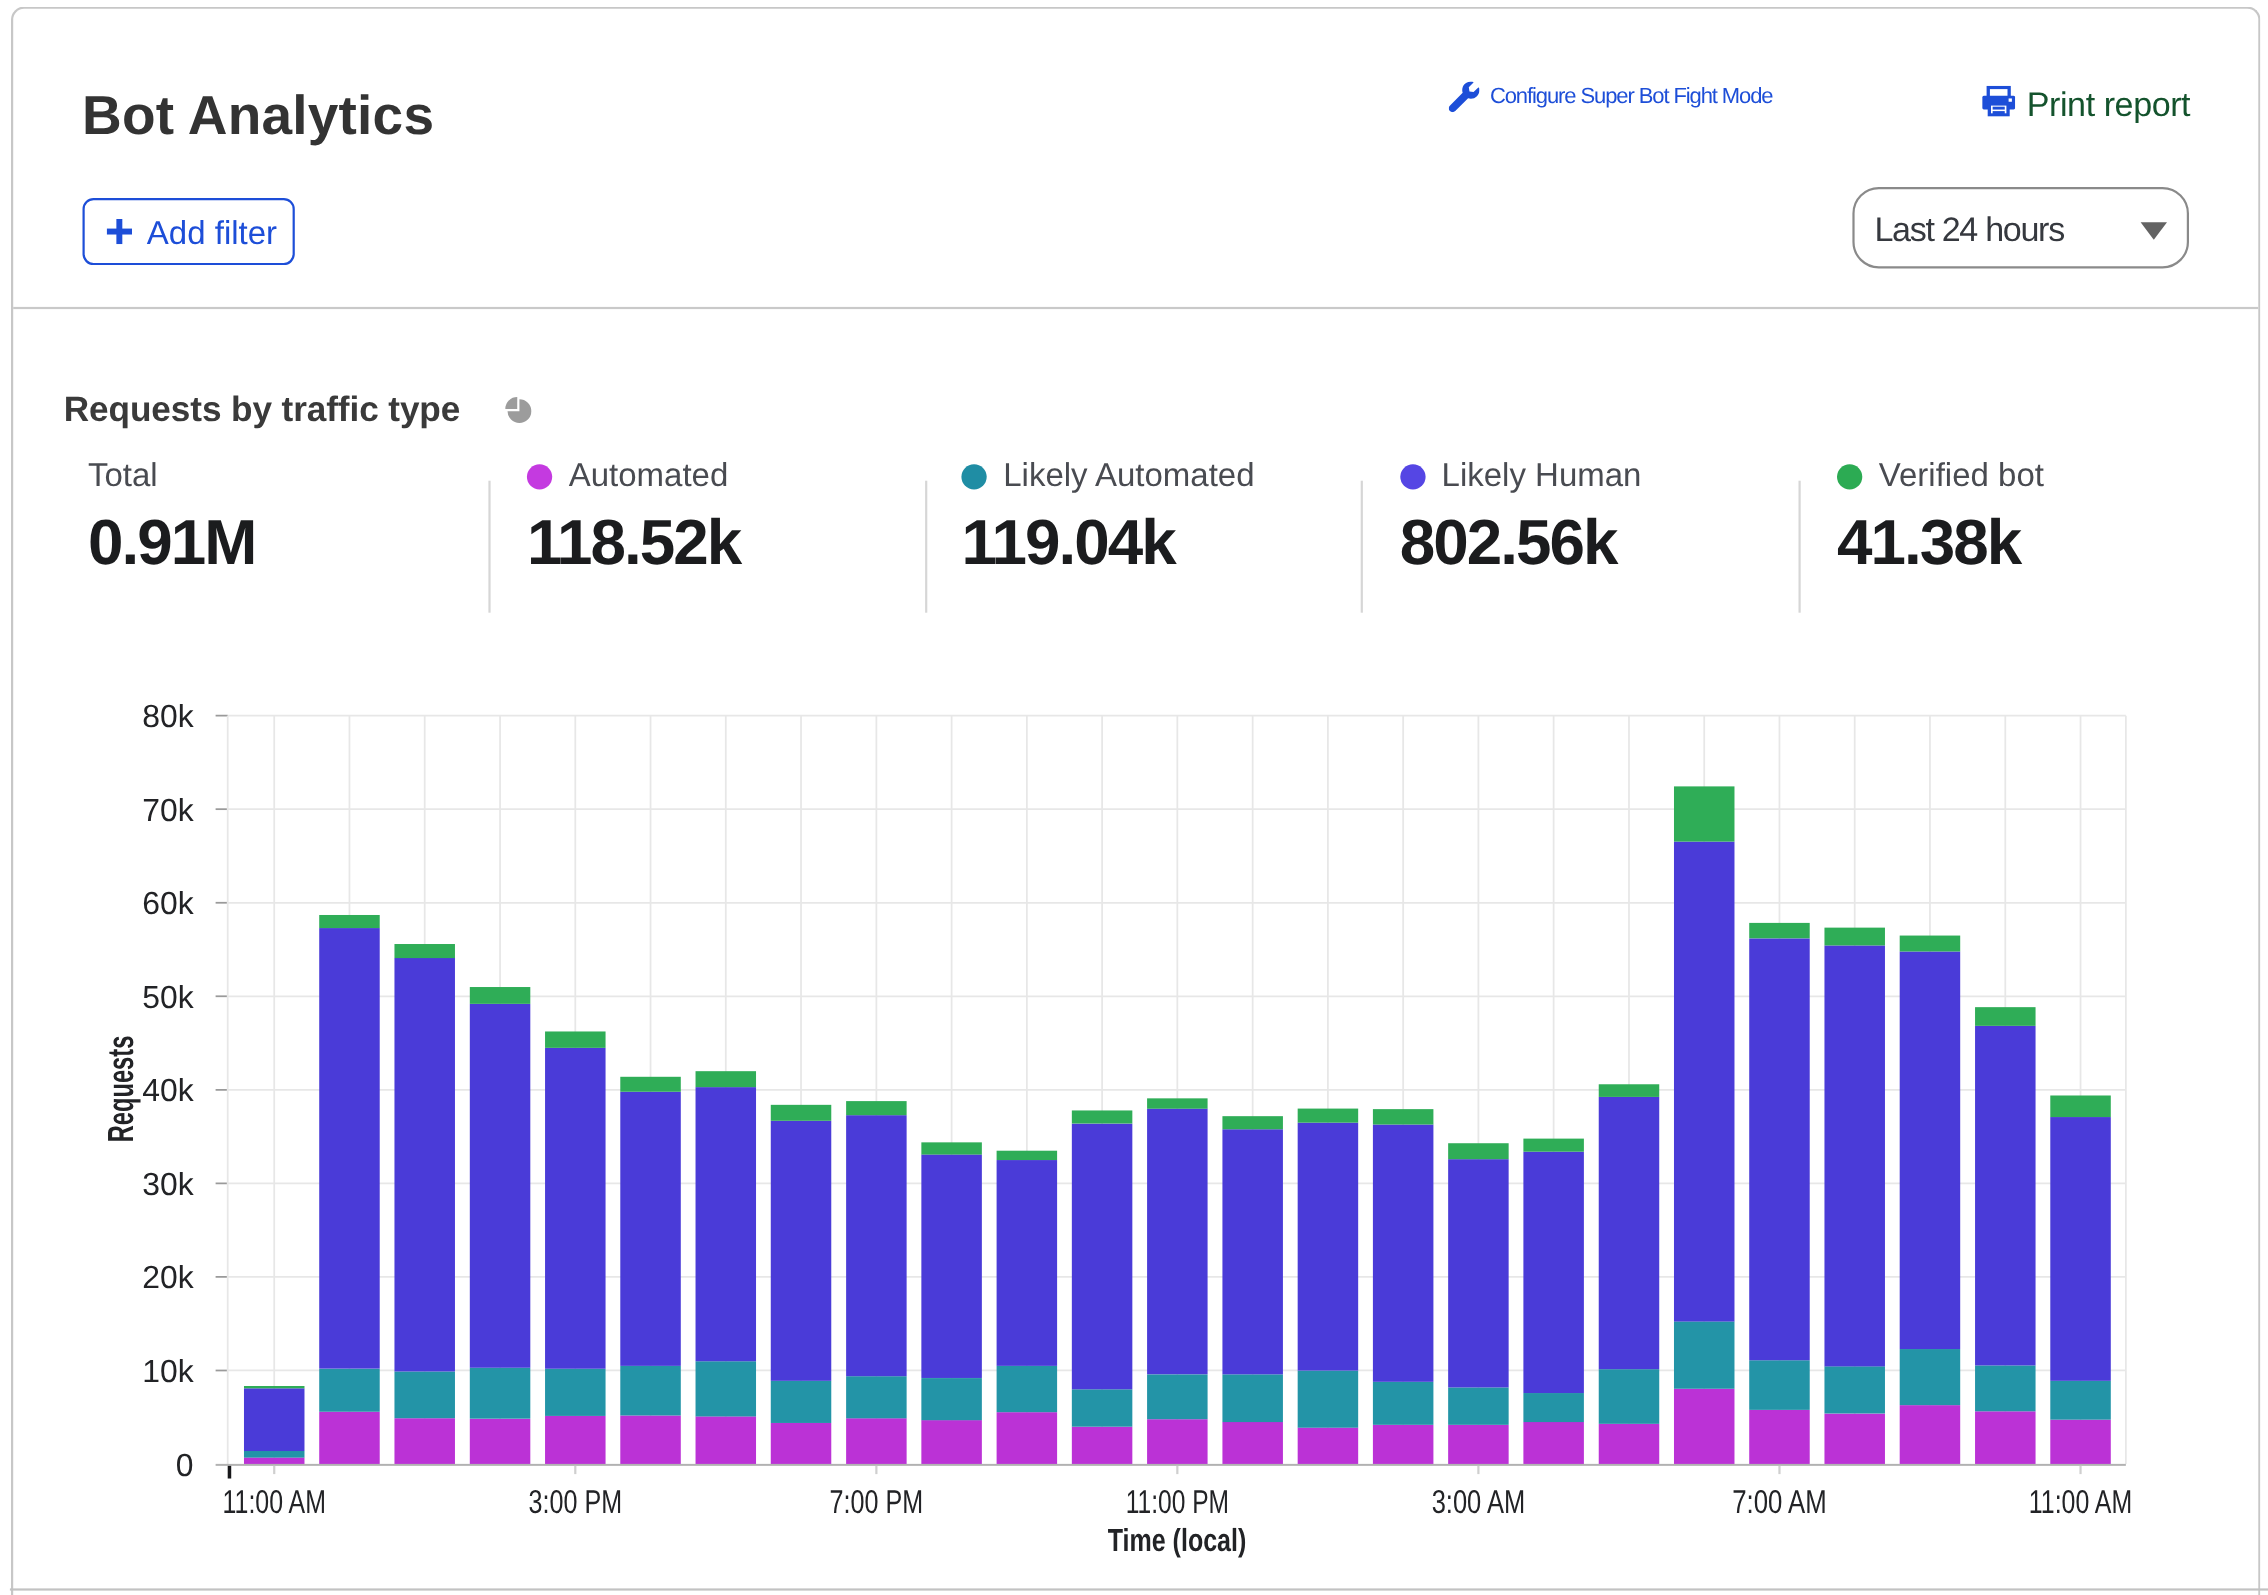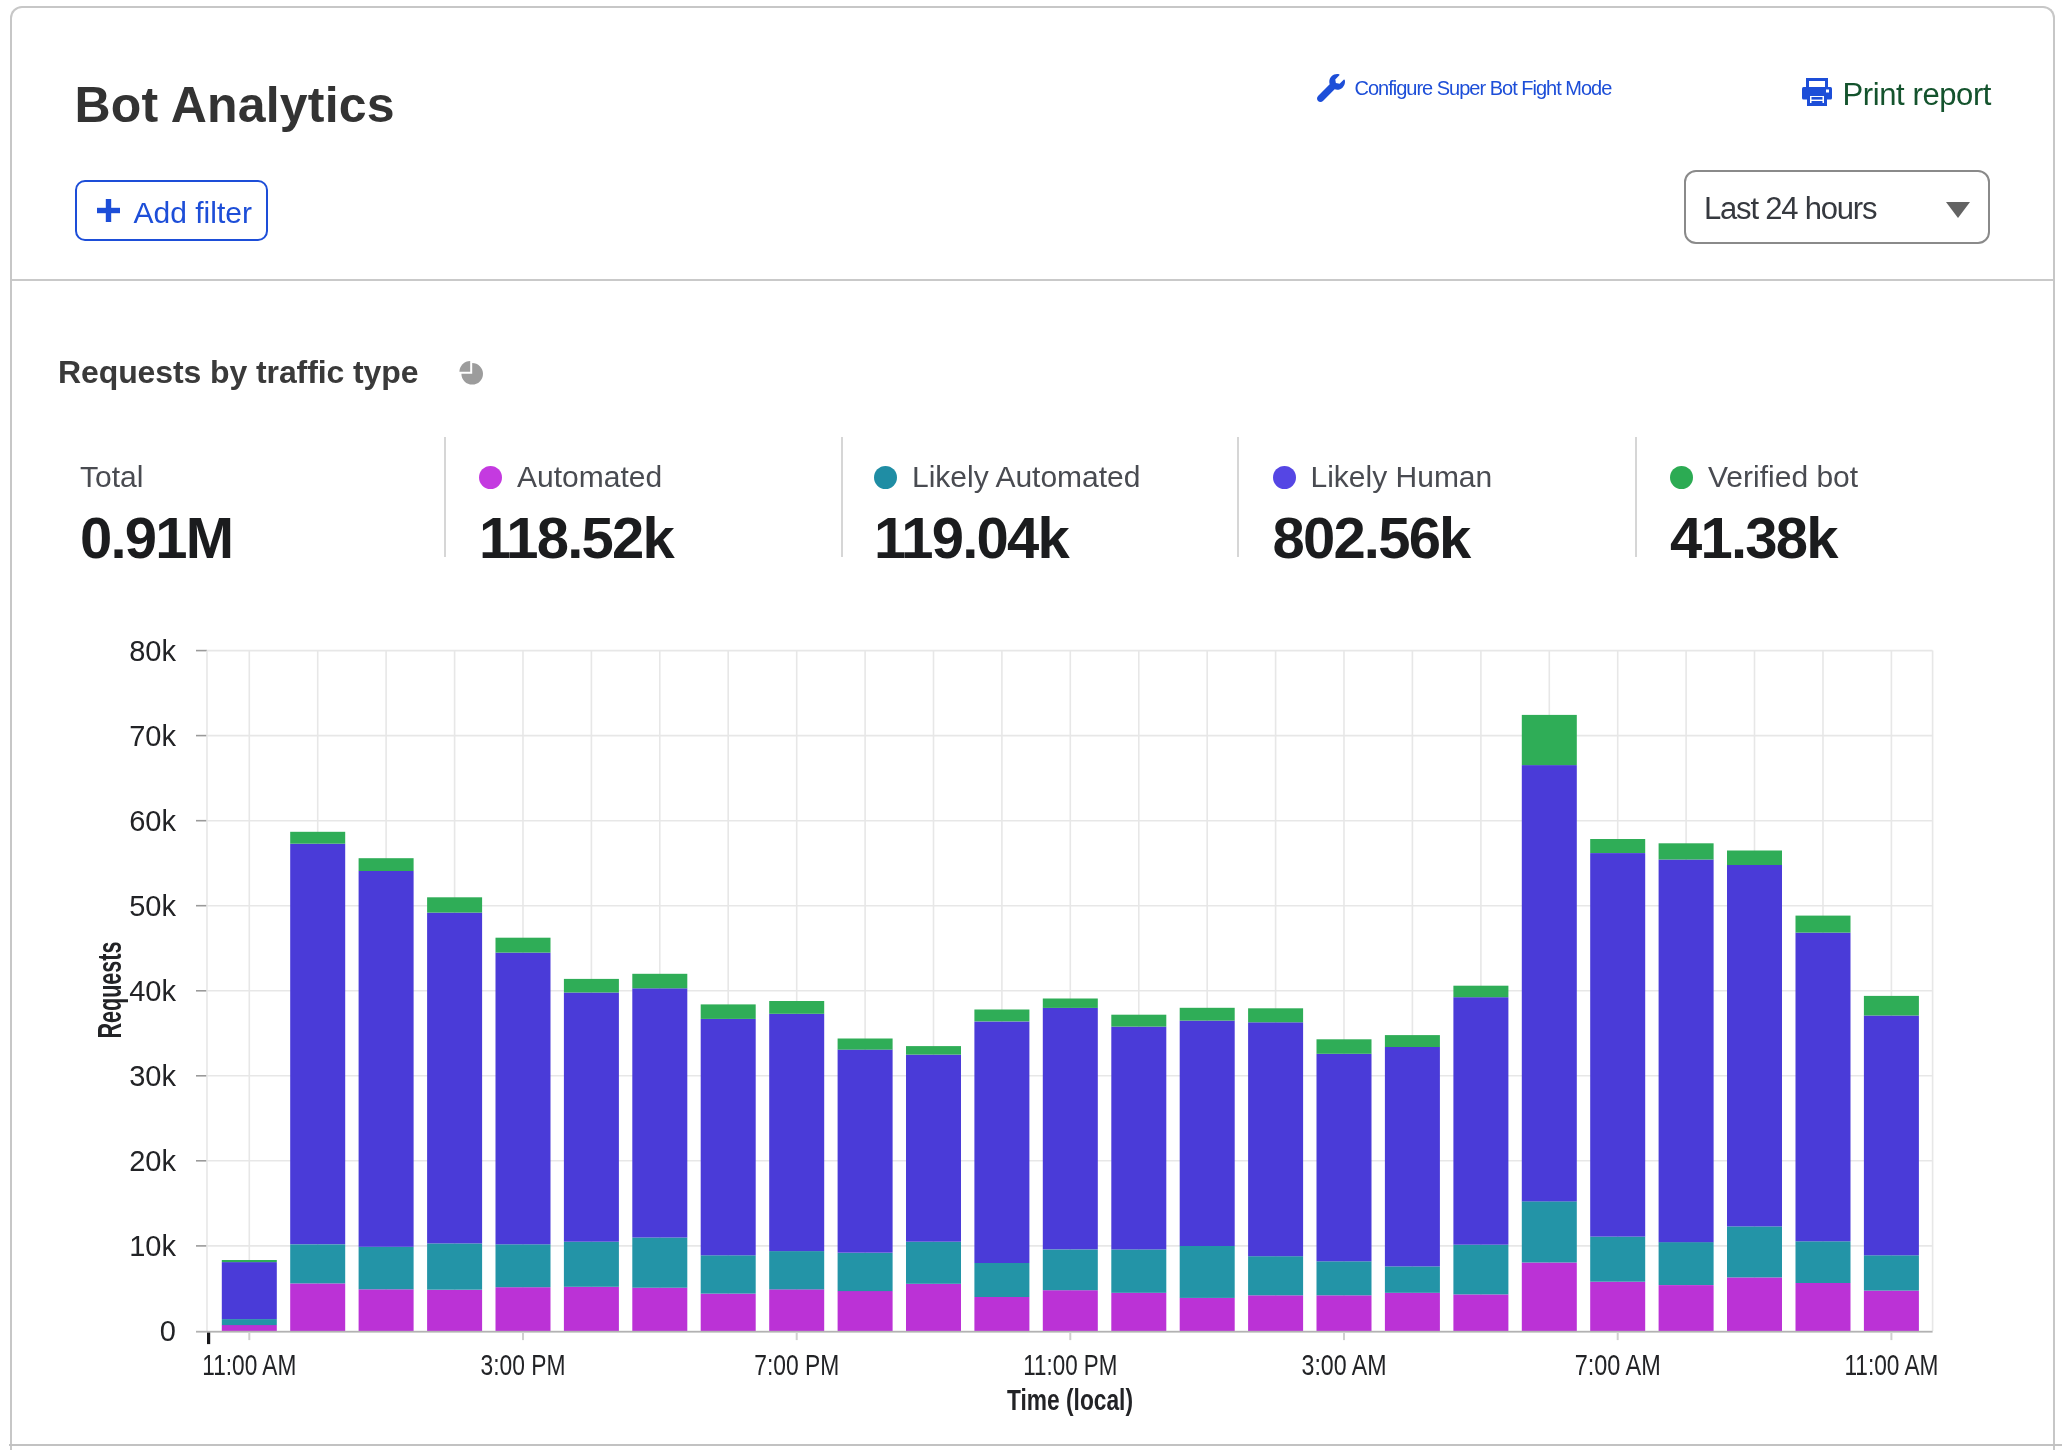--- a/index.html
+++ b/index.html
@@ -3,25 +3,25 @@
 * { margin:0; padding:0; box-sizing:border-box; }
 html,body { width:2062px; height:1450px; background:#fff; font-family:"Liberation Sans", sans-serif; }
 #card { position:absolute; left:9.5px; top:6px; width:2045px; height:1460px;
   border:2px solid #c7c7c7; border-bottom:none; border-radius:12px 12px 0 0; background:#fff; }
 #hdr { position:absolute; left:0; top:0; width:100%; height:273px; border-bottom:2px solid #c9c9c9; }
 #title { position:absolute; left:63px; top:68px; font-size:50px; font-weight:700; color:#333; letter-spacing:0.2px; }
 #cfg { position:absolute; left:1343px; top:69px; font-size:20px; color:#1d4ed8; letter-spacing:-1.0px; }
 #prt { position:absolute; left:1831px; top:69px; font-size:31px; color:#14532d; letter-spacing:-0.4px; }
 #addf { position:absolute; left:63px; top:172px; width:193px; height:61px; border:2.5px solid #1d4ed8; border-radius:10px;text-align:center; }
 #addf .lab { position:absolute; left:57px; top:14px; font-size:30px; color:#1d4ed8; }
-#dd { position:absolute; left:1672.5px; top:162px; width:306px; height:74px; border:2px solid #8a8a8a; border-radius:12px; }
+#dd { position:absolute; left:1672.5px; top:162px; width:306px; height:74px; border:2px solid #8a8a8a; border-radius:24px; }
 #dd .lab { position:absolute; left:18px; top:19px; font-size:31px; color:#36393f; letter-spacing:-1.2px; }
 #dd .caret { position:absolute; right:18px; top:30px; width:0; height:0; border-left:12px solid transparent; border-right:12px solid transparent; border-top:16px solid #636363; }
 #h2 { position:absolute; left:58px; top:354px; font-size:32px; font-weight:700; color:#3a3a3a; letter-spacing:-0.1px; }
-.stat { position:absolute; top:460px; }
+.stat { position:absolute; top:416px; }
 .slabel { display:flex; align-items:center; height:34px; font-size:30px; color:#494b51; }
 .dot { display:inline-block; width:23px; height:23px; border-radius:50%; margin-right:15px; }
 .snum { margin-top:10px; font-size:58px; font-weight:700; color:#1b1c1e; letter-spacing:-1.8px; }
 .sdiv { position:absolute; top:437px; height:120px; width:2px; background:#d6d6d6; }
 #botline { position:absolute; left:9px; top:1443.5px; width:2053px; height:2.5px; background:#c2c2c2; }
 </style></head>
 <body>
 <div id="card">
   <div id="hdr">
     <div id="title">Bot Analytics</div>

